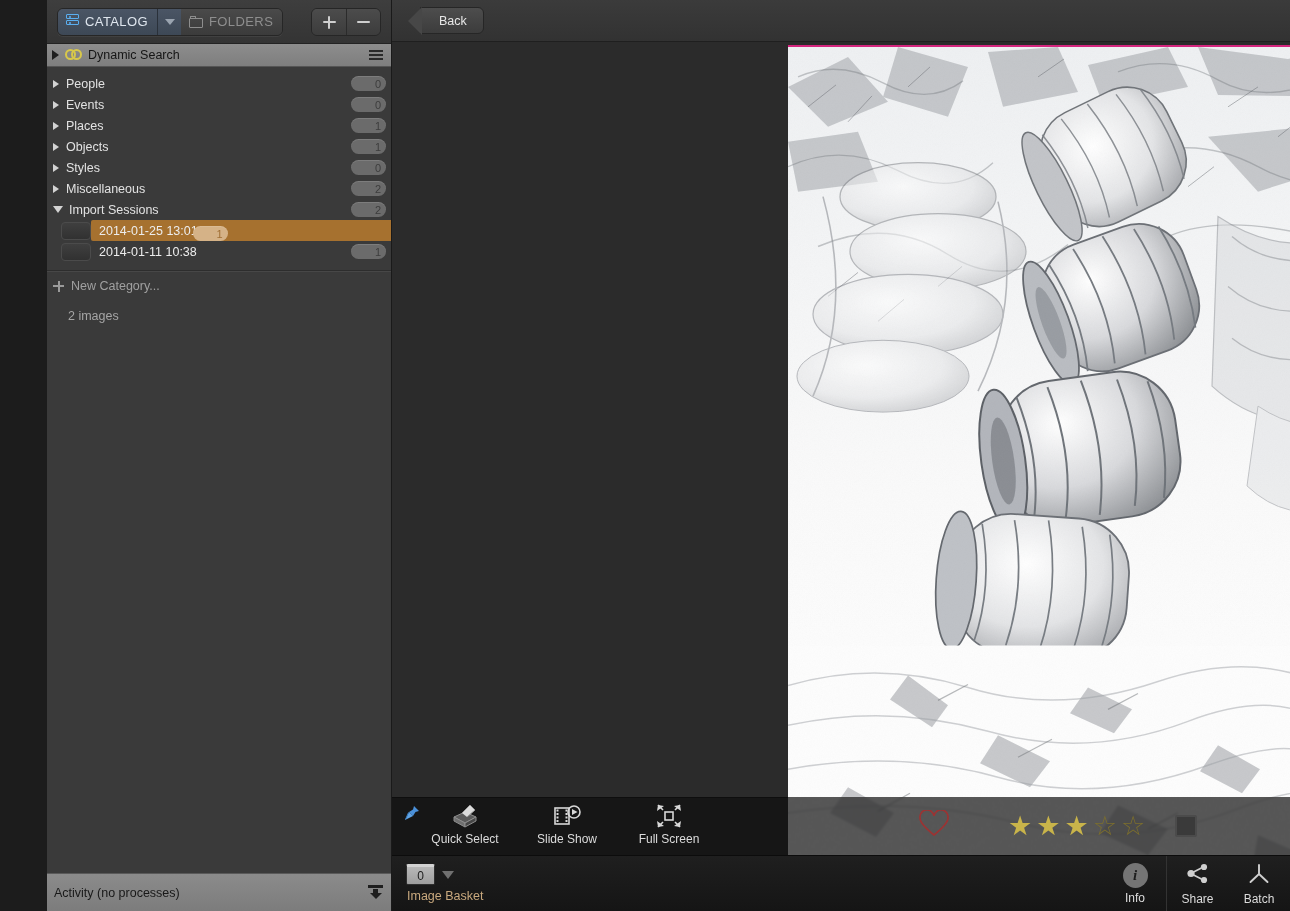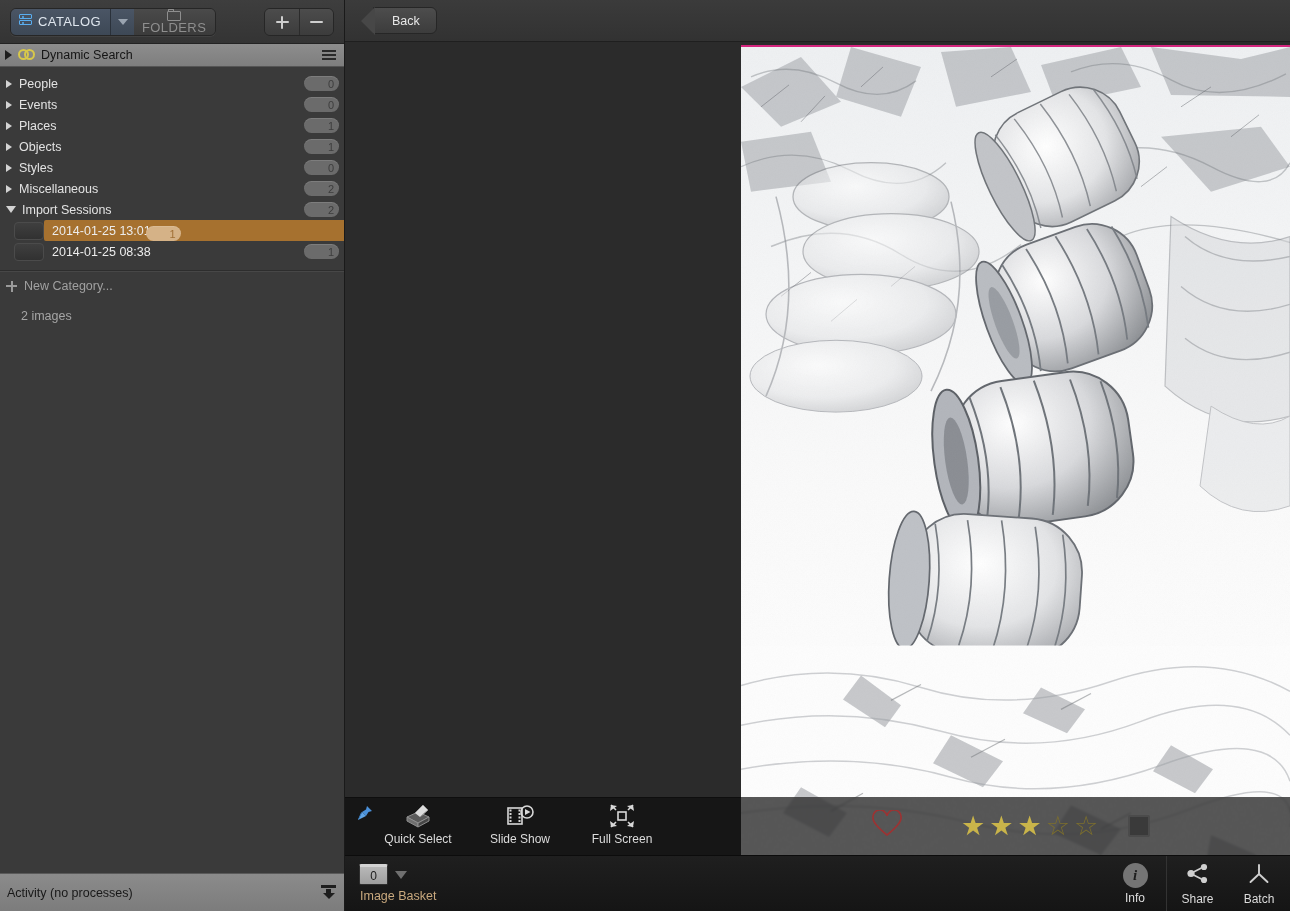--- a/index.html
+++ b/index.html
@@ -12,20 +12,21 @@
   }
   #app { position: relative; width: 1290px; height: 911px; display: flex; }
 
   
   #sidebar {
     width: 345px; height: 911px;
     background: #3a3a3a;
     display: flex; flex-direction: column;
     border-right: 1px solid #1a1a1a;
     position: relative;
+    margin-left: 47px;
   }
   .sb-topbar {
     height: 44px; min-height: 44px;
     background: linear-gradient(#3e3e3e, #343434);
     display: flex; align-items: center;
     padding: 0 10px;
     border-bottom: 1px solid #232323;
     position: relative;
   }
   .tabgroup {
@@ -42,21 +43,20 @@
     font-size: 13px; letter-spacing: .4px;
     cursor: default;
   }
   .tab.active {
     background: linear-gradient(#4a5565, #3d4856);
     color: #dfe6ee;
   }
   .tab.inactive {
     background: linear-gradient(#4a4a4a, #3b3b3b);
     color: #8e8e8e;
-    flex-direction: column;
   }
   .tab-caret {
     width: 24px;
     background: linear-gradient(#4a5565, #3d4856);
     display: flex; align-items: center; justify-content: center;
     border-left: 1px solid #2a313a;
   }
   .caret-dn {
     width: 0; height: 0;
     border-left: 5px solid transparent;
@@ -415,21 +415,21 @@
       </div>
 
       <div class="tree-row child selected">
         <span class="sel-strip"></span>
         <span class="thumb"></span>
         <span class="lbl">2014-01-25 13:01</span>
         <span class="badge">1</span>
       </div>
       <div class="tree-row child">
         <span class="thumb"></span>
-        <span class="lbl">2014-01-25 08:38</span>
+        <span class="lbl">2014-01-11 10:38</span>
         <span class="badge">1</span>
       </div>
     </div>
 
     <div class="sb-divider"></div>
 
     <div class="newcat">
       <span class="plus"></span>
       <span>New Category...</span>
     </div>

